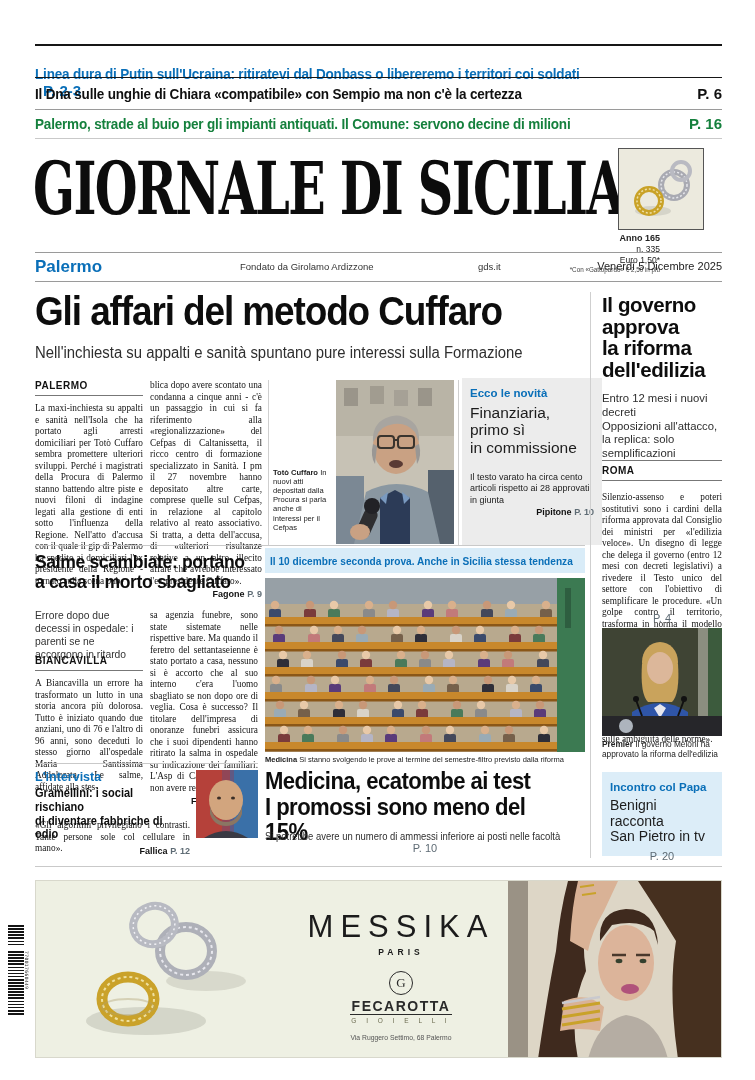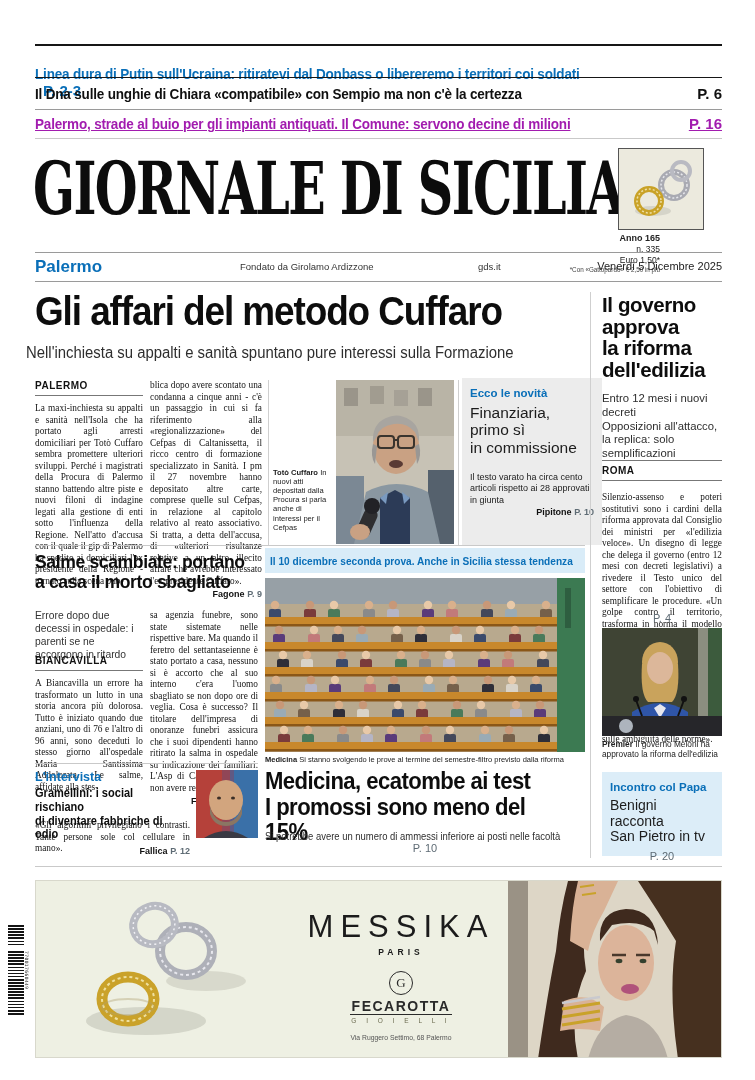--- a/index.html
+++ b/index.html
@@ -10,21 +10,21 @@
   .rule-dark{background:#161616;}
   .rule-mid{background:#9a9a9a;}
   .sx{display:inline-block;transform-origin:left top;white-space:nowrap;}
   .preline{white-space:pre-line;}
   
   .tstory{position:absolute;left:35px;width:687px;display:flex;justify-content:space-between;align-items:flex-start;}
   .tstext{font-weight:700;font-size:15px;letter-spacing:-.2px;}
   .tspage{font-weight:700;font-size:15px;flex:0 0 auto;margin-left:8px;}
   .ts-blue,.ts-blue .tspage{color:#0a6fb8;}
   .ts-black,.ts-black .tspage{color:#101010;}
-  .ts-gray,.ts-gray .tspage{color:#a21caf;text-decoration:underline;}
+  .ts-gray,.ts-gray .tspage{color:#15803d;}
   
   .mast{position:absolute;left:33px;top:146px;width:580px;height:92px;overflow:visible;}
   .mast-inner{font-family:"DejaVu Serif",serif;font-weight:700;font-size:63px;letter-spacing:-2px;
               transform:scale(.78,1.16);transform-origin:left top;white-space:nowrap;color:#0c0c0c;}
   .edinfo{position:absolute;right:95px;top:233px;text-align:right;line-height:1.25;color:#222;}
   .edinfo .b{font-weight:700;font-size:9px;}
   .edinfo .r{font-size:8.5px;}
   .edinfo .n{font-size:6.3px;color:#444;}
   
   .folio-ed{font-weight:700;font-size:17px;color:#0a6fb8;}
@@ -125,21 +125,21 @@
   <div class="rule rule-mid" style="left:35px;top:252px;width:687px;"></div>
   <div class="abs folio-ed" style="left:35px;top:257px;">Palermo</div>
   <div class="abs folio-small" style="left:240px;top:261px;">Fondato da Girolamo Ardizzone</div>
   <div class="abs folio-small" style="left:478px;top:261px;">gds.it</div>
   <div class="abs folio-date" style="right:33px;top:260px;">Venerdì 5 Dicembre 2025</div>
   <div class="rule rule-mid" style="left:35px;top:281px;width:687px;"></div>
 
   <div class="abs" style="left:35px;top:288px;width:556px;">
     <span class="h-main sx" style="transform:scaleX(.9);">Gli affari del metodo Cuffaro</span>
   </div>
-  <div class="abs" style="left:26px;top:344px;width:556px;">
+  <div class="abs" style="left:35px;top:344px;width:556px;">
     <span class="deck-main sx" style="transform:scaleX(.93);">Nell'inchiesta su appalti e sanità spuntano pure interessi sulla Formazione</span>
   </div>
 
   <div class="abs" style="left:35px;top:380px;width:108px;">
     <div class="kick">PALERMO</div>
     <div class="body" style="margin-top:7px;">La maxi-inchiesta su appalti e sanità nell'Isola che ha portato agli arresti domiciliari per Totò Cuffaro sembra promettere ulteriori sviluppi. Perché i magistrati della Procura di Palermo stanno battendo altre piste e nuovi filoni di indagine legati alla gestione di enti sotto l'influenza della Regione. Nell'atto d'accusa con il quale il gip di Palermo ha spedito ai domiciliari l'ex presidente della Regione - tornato sulla scena pub-</div>
   </div>
   <div class="abs" style="left:150px;top:380px;width:112px;">
     <div class="body">blica dopo avere scontato una condanna a cinque anni - c'è un passaggio in cui si fa riferimento alla «regionalizzazione» del Cefpas di Caltanissetta, il ricco centro di formazione specializzato in Sanità. I pm il 27 novembre hanno depositato altre carte, comprese quelle sul Cefpas, in relazione al capitolo relativo al reato associativo. Si tratta, a detta dell'accusa, di «ulteriori risultanze relative a un altro illecito affare che avrebbe interessato l'ex presidente Cuffaro».</div>
     <div class="by" style="margin-top:2px;">

